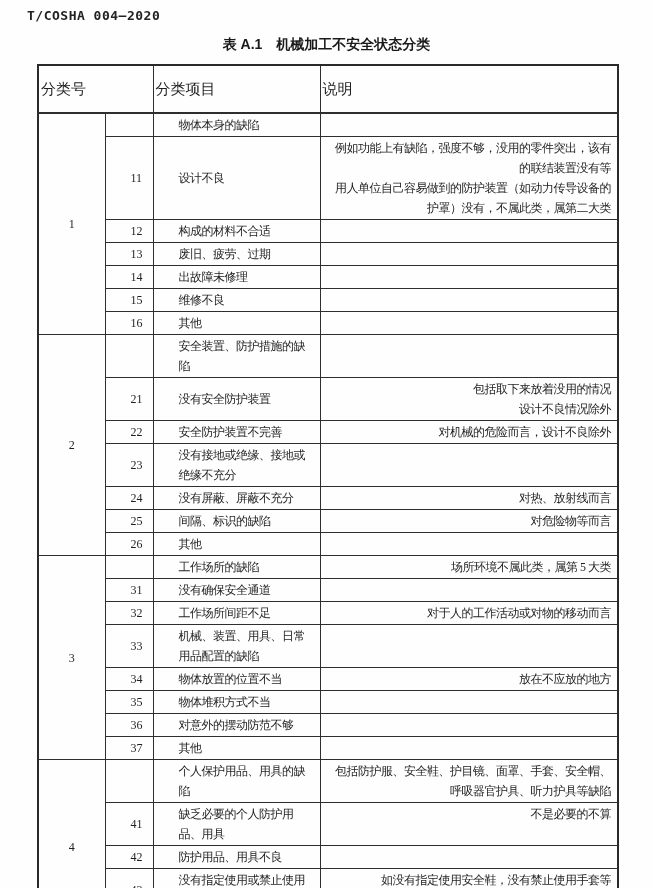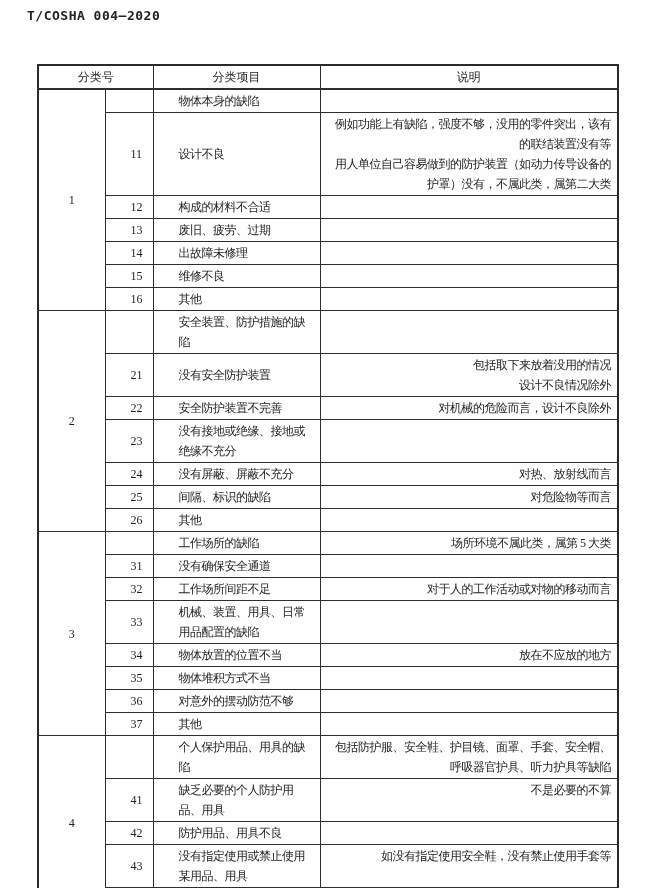--- a/index.html
+++ b/index.html
@@ -50,25 +50,25 @@
   }
   .cls-table th, .cls-table td {
     border: 1px solid #2e2e2e;
     font-size: 12px;
     font-weight: normal;
     line-height: 20px;
     overflow: hidden;
   }
   .cls-table thead th {
     height: 22px;
-    text-align: center;
+    text-align: left;
     vertical-align: middle;
     border-bottom-width: 2px;
-    font-size: 12px;
-    padding: 0 2px;
+    font-size: 15px;
+    padding: 12px 2px;
   }
   .cls-table td { height: 20px; }
   td.cat-cell {
     text-align: center;
     vertical-align: middle;
     padding: 0 2px;
   }
   td.code-cell {
     vertical-align: middle;
     text-align: left;
@@ -87,20 +87,21 @@
     letter-spacing: -0.5px;
   }
   td.desc-cell .desc-line { margin: 0; }
 </style>
 </head>
 <body>
 
 <div class="page">
   <div class="doc-number">T/COSHA 004—2020</div>
 
+  <div class="table-title">表 A.1　机械加工不安全状态分类</div>
 
   <table class="cls-table">
     <colgroup>
       <col style="width:67px">
       <col style="width:48px">
       <col style="width:167px">
       <col style="width:298px">
     </colgroup>
     <thead>
       <tr>

